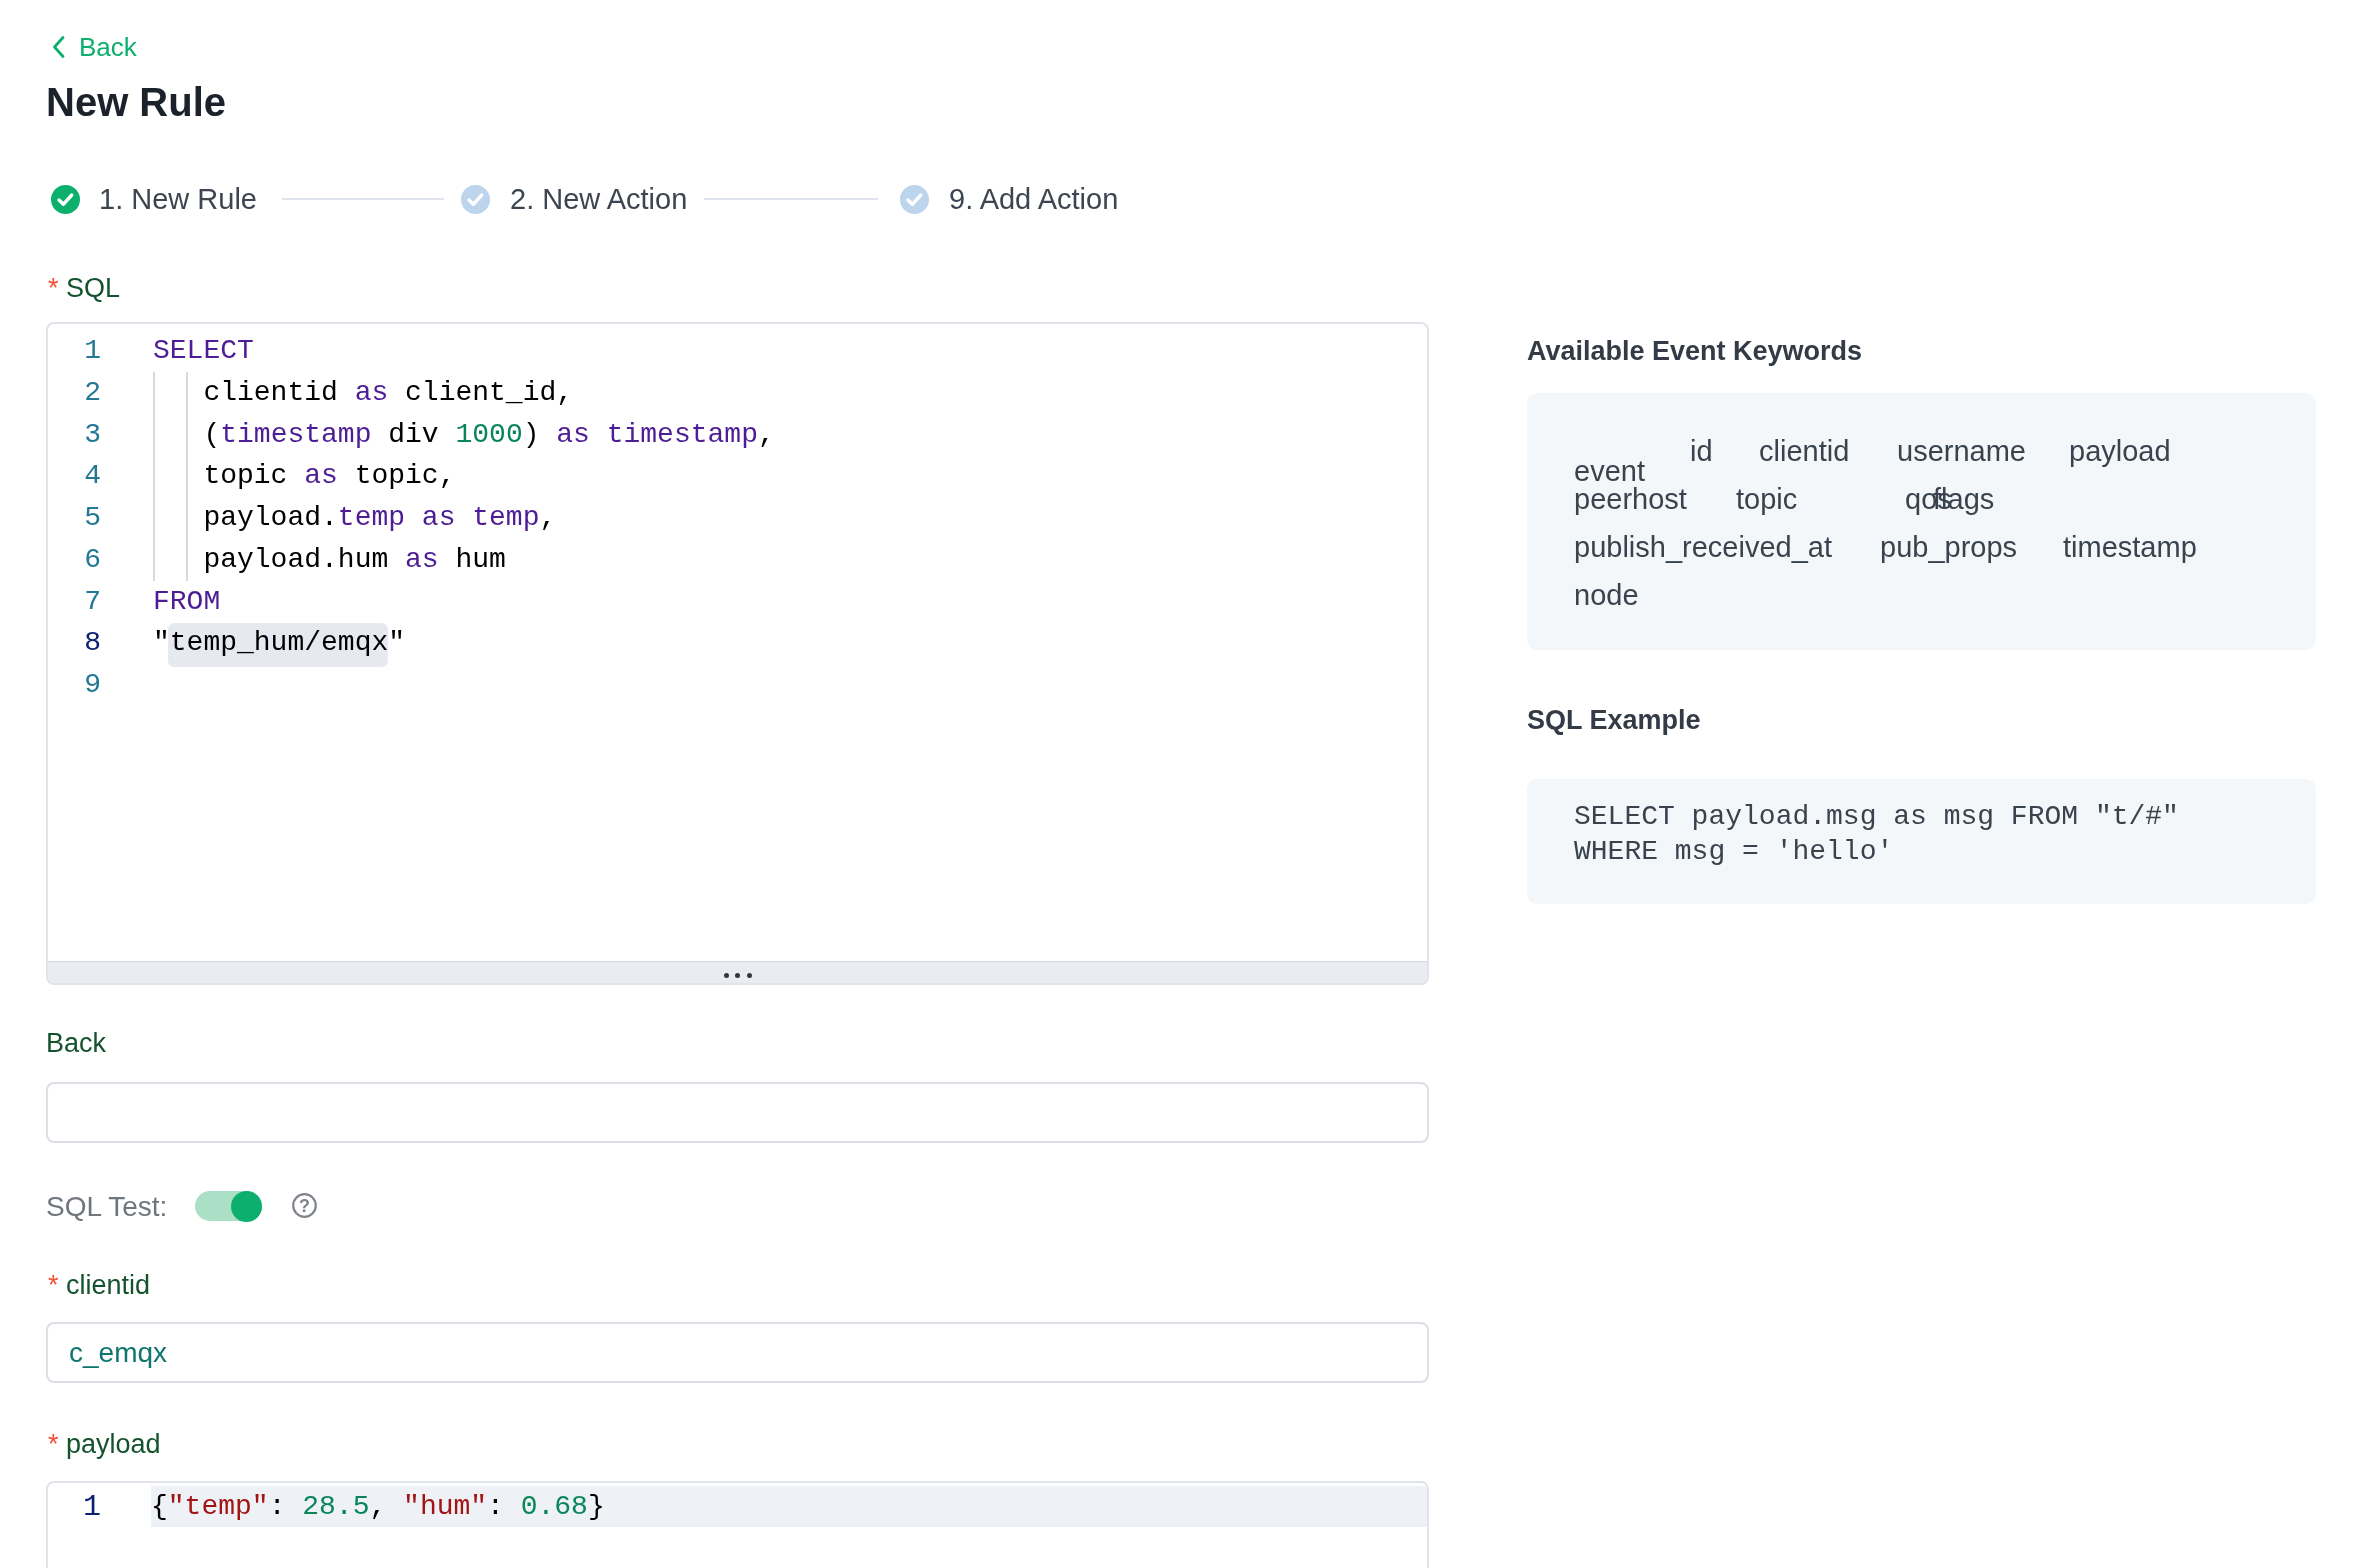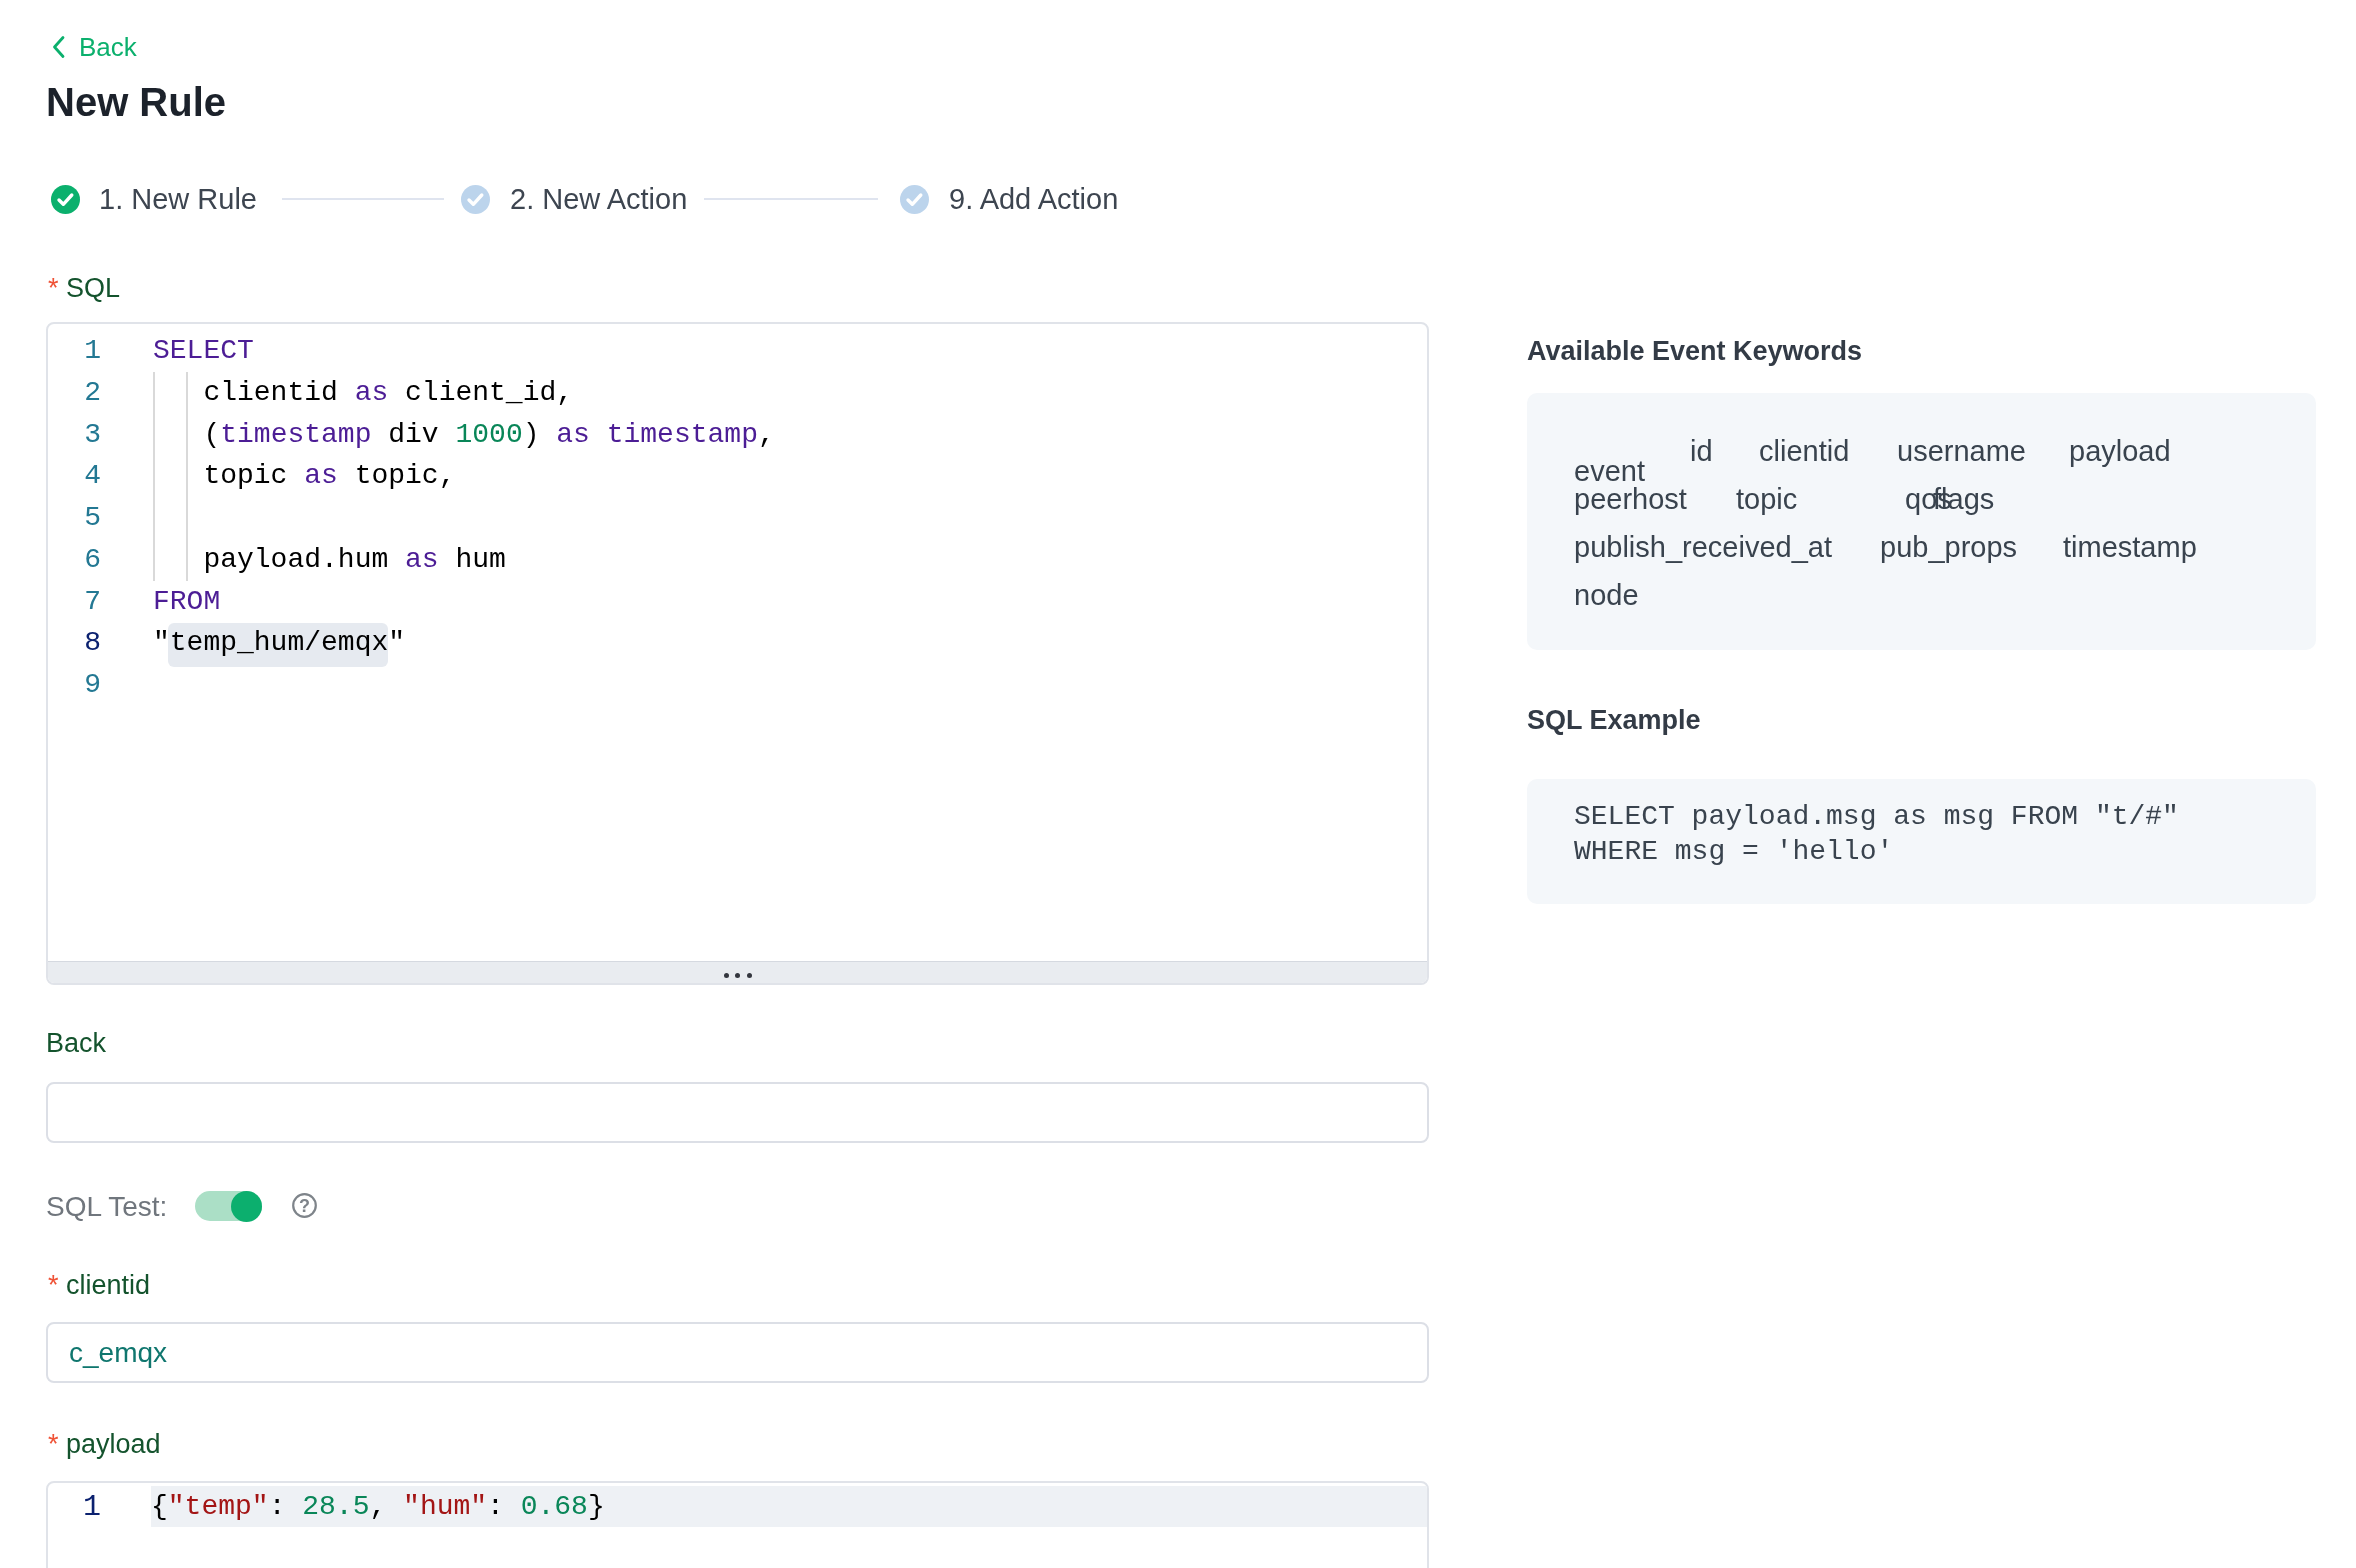--- a/index.html
+++ b/index.html
@@ -72,20 +72,21 @@
   <div class="ln" style="top:298px; color:#0b216f;">8</div>
   <div class="ln" style="top:340px;">9</div>
 
   <div class="guide" style="left:105px; top:48px; height:209px;"></div>
   <div class="guide" style="left:138px; top:48px; height:209px;"></div>
 
   <div class="cl" style="top:6px;"><span class="kw">SELECT</span></div>
   <div class="cl" style="top:48px;">   clientid <span class="kw">as</span> client_id,</div>
   <div class="cl" style="top:90px;">   (<span class="kw">timestamp</span> div <span class="num">1000</span>) <span class="kw">as timestamp</span>,</div>
   <div class="cl" style="top:131px;">   topic <span class="kw">as</span> topic,</div>
+  <div class="cl" style="top:173px;">   payload.<span class="kw">temp as temp</span>,</div>
   <div class="cl" style="top:215px;">   payload.hum <span class="kw">as</span> hum</div>
   <div class="cl" style="top:257px;"><span class="kw">FROM</span></div>
   <div class="abs" style="left:120px; top:299px; width:220px; height:44px; background:#e6eaf0; border-radius:6px;"></div>
   <div class="cl" style="top:298px;">"temp_hum/emqx"</div>
 
   <div id="strip">
     <div class="dot" style="left:676px;"></div>
     <div class="dot" style="left:687px;"></div>
     <div class="dot" style="left:699px;"></div>
   </div>

